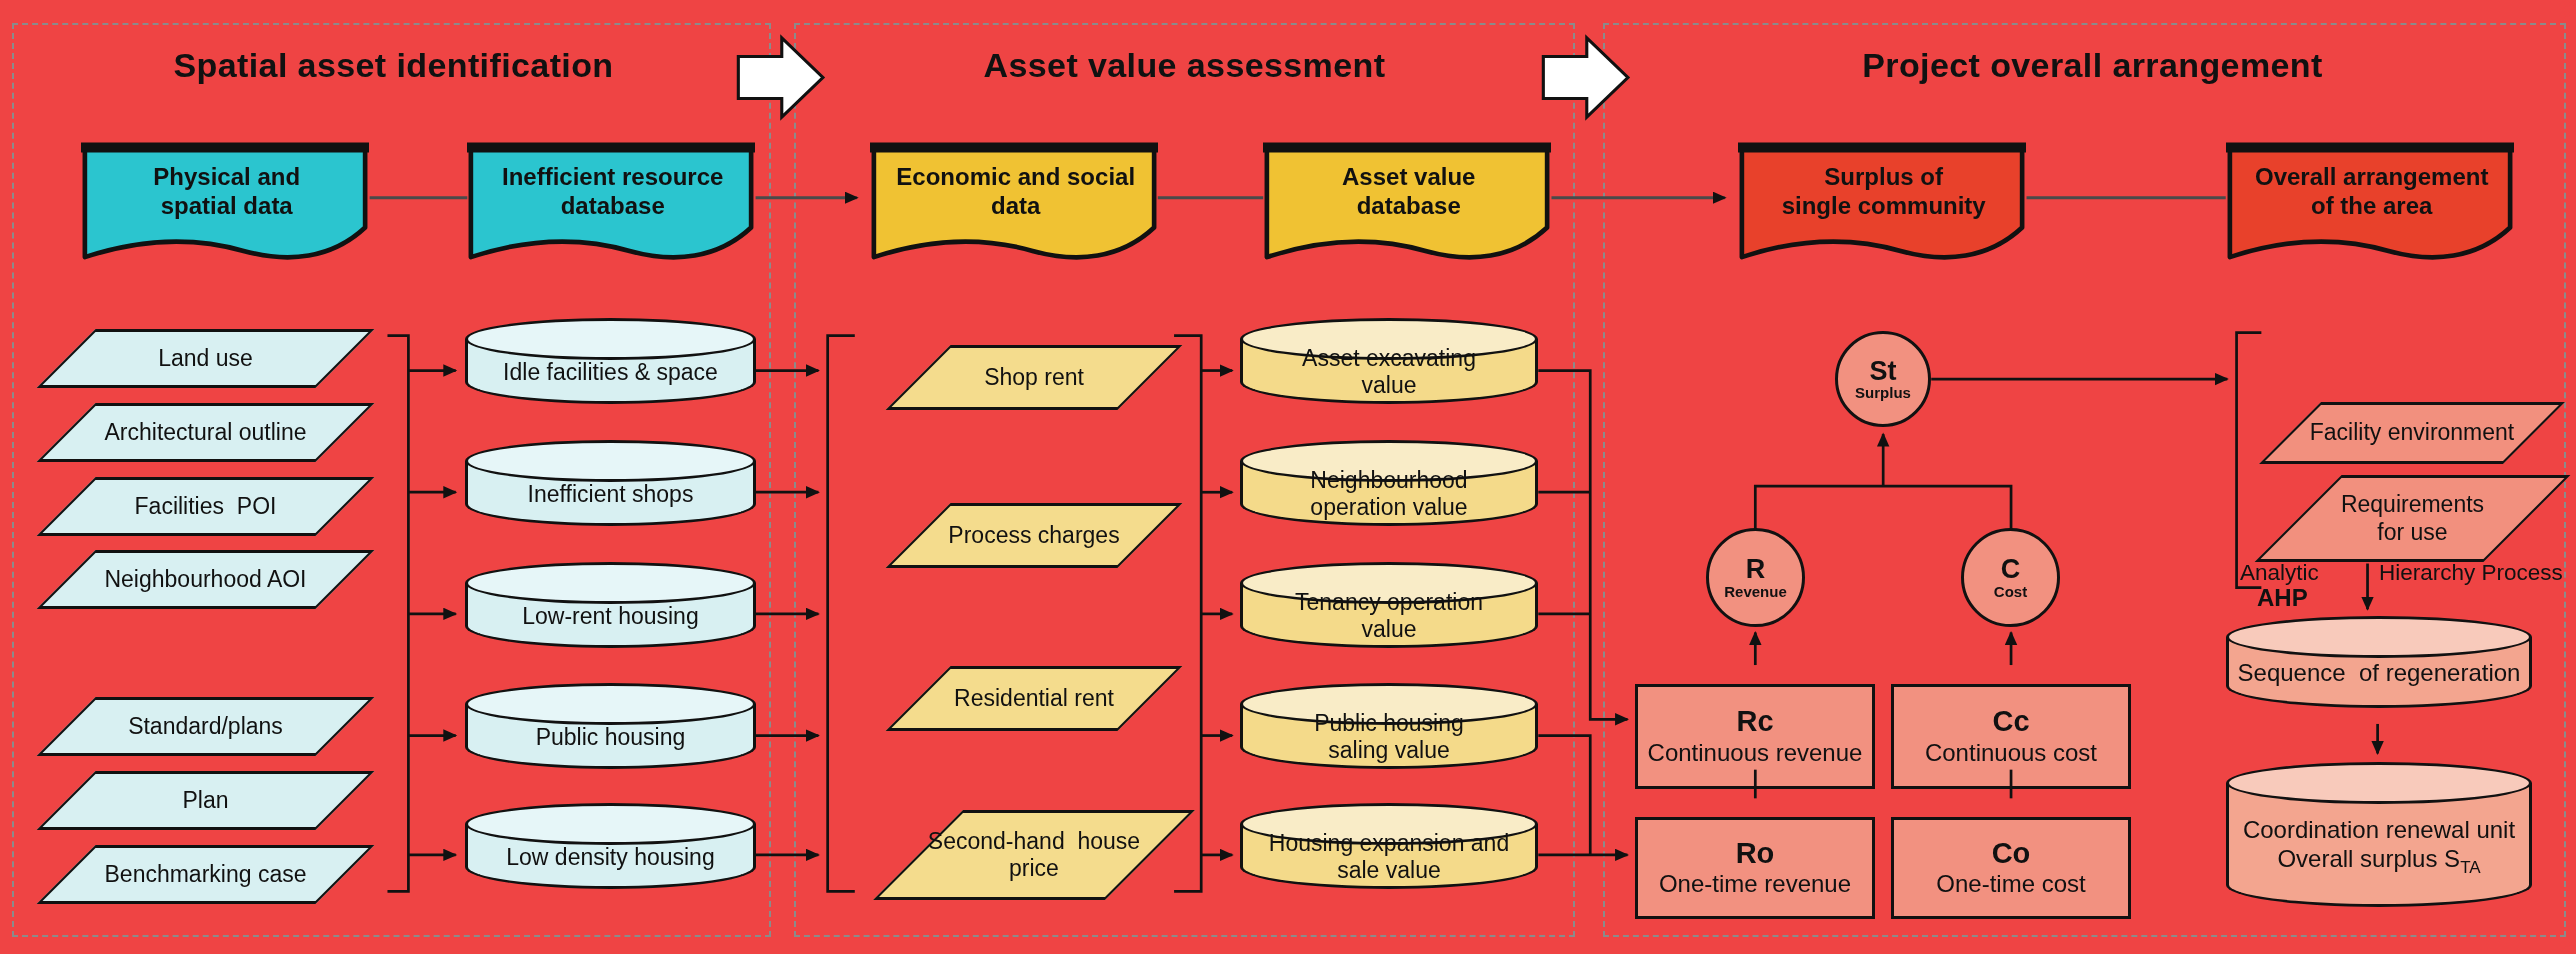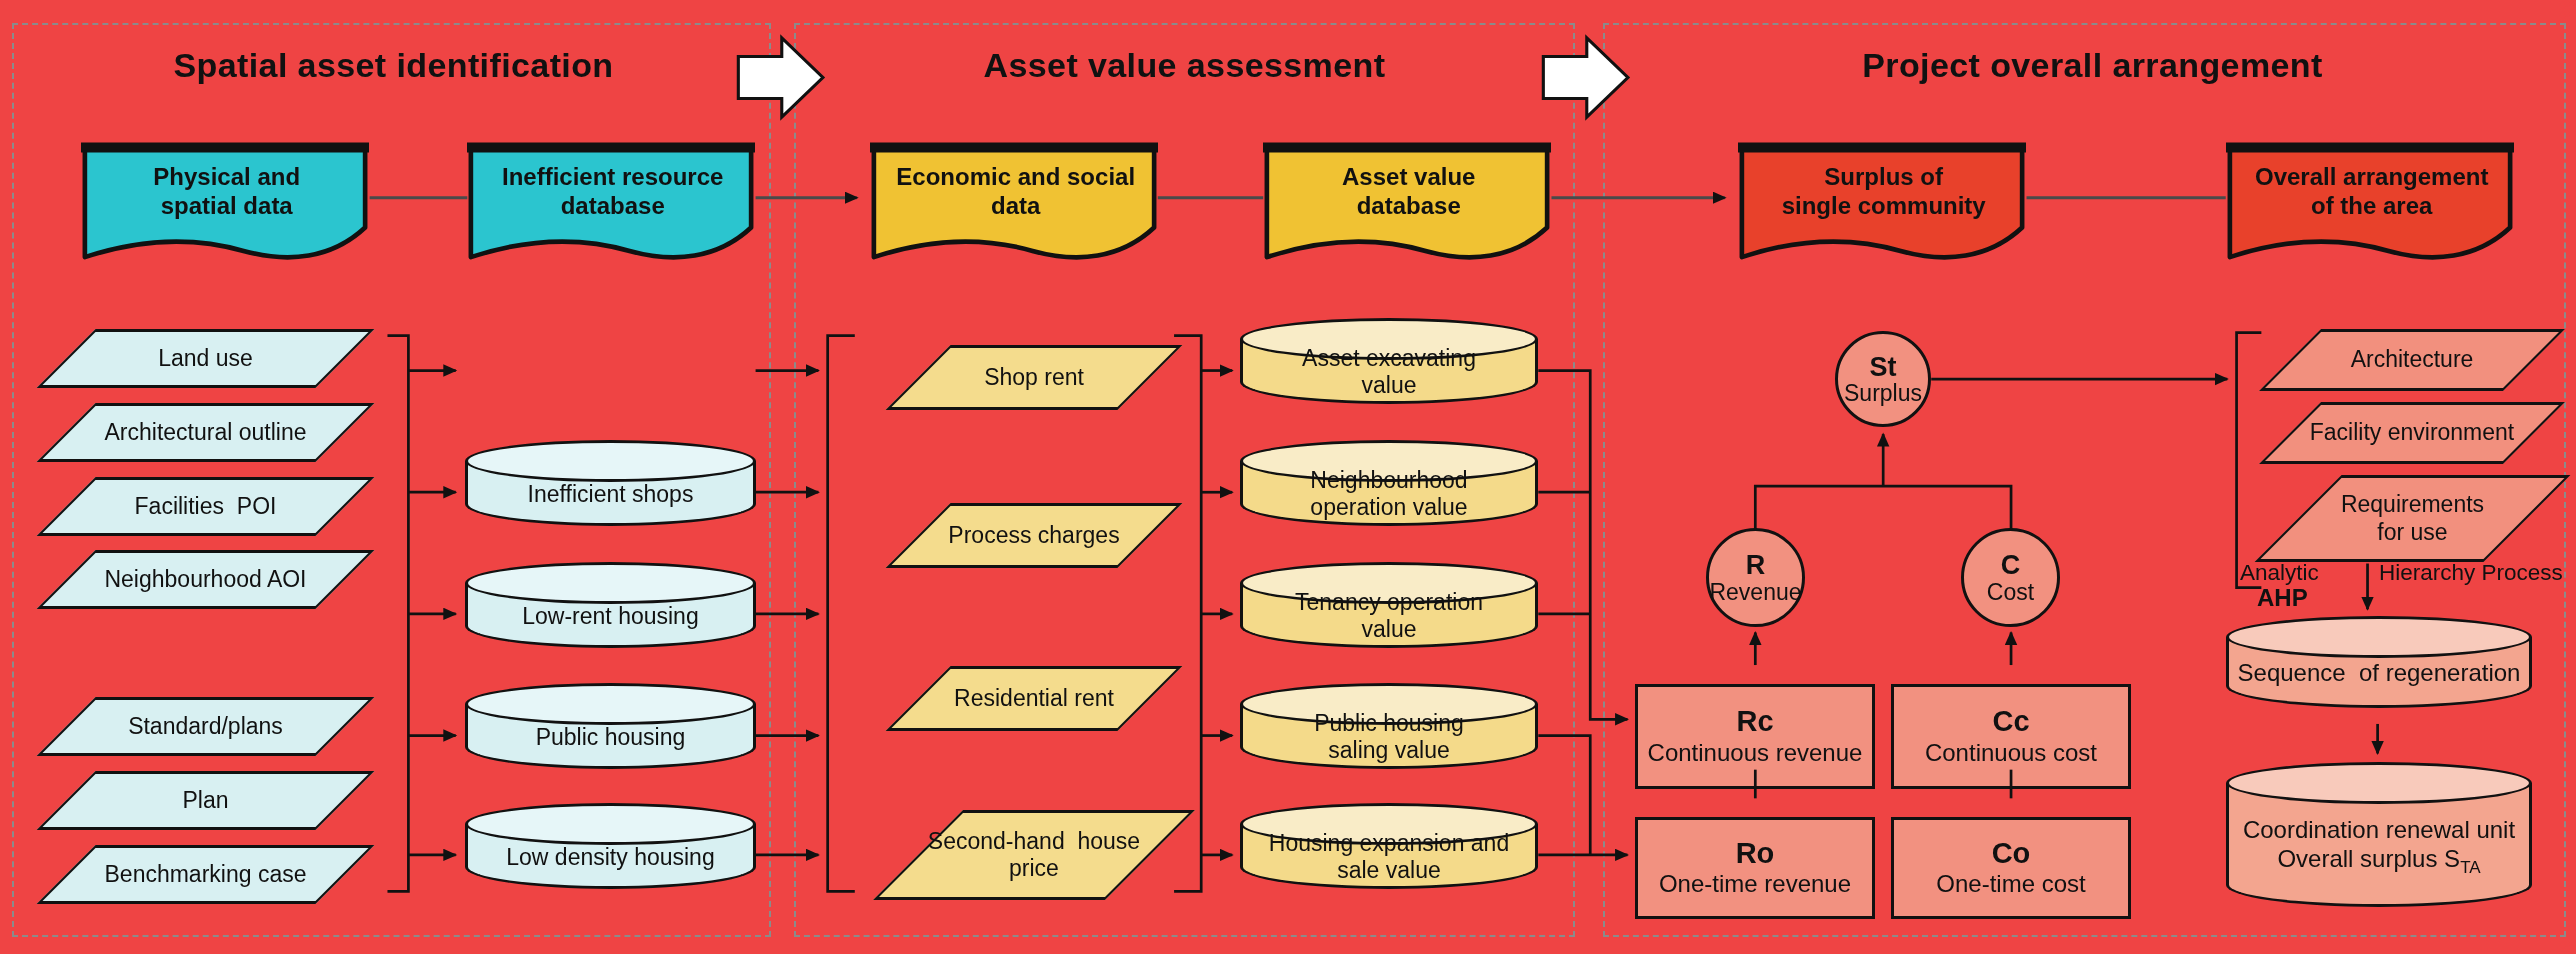--- a/index.html
+++ b/index.html
@@ -21,21 +21,21 @@
   
   .cyl .body{position:absolute;left:0;top:0;right:0;bottom:0;border:3.1px solid #111;border-top:none;border-radius:0 0 52% 52% / 0 0 23px 23px;}
   .cyl .cap{position:absolute;left:0;right:0;top:-21px;height:42px;border:3.1px solid #111;border-radius:50%;}
   .cyl .lbl{position:absolute;left:-17px;right:-17px;top:-1.5px;bottom:-3.1px;font-size:23px;z-index:2;}
   .k1 .body{background:#D8F0F2;} .k1 .cap{background:#E6F6F8;}
   .k2 .body{background:#F4DA8A;} .k2 .cap{background:#F9ECC7;}
   .k3 .body{background:#F3A58F;} .k3 .cap{background:#F8CABB;}
   
   .circle{border-radius:50%;border:3.1px solid #111;background:#F29180;display:flex;flex-direction:column;align-items:center;justify-content:center;}
   .circle .code{font-weight:bold;font-size:27px;line-height:1.05;}
-  .circle .word{font-size:23px;line-height:1.05;}
+  .circle .word{font-size:15px;line-height:1.05;font-weight:bold;}
   
   .bx{border:3.1px solid #111;background:#F29180;display:flex;flex-direction:column;align-items:center;justify-content:center;margin-top:19px;}
   .bx .code{font-weight:bold;font-size:29px;line-height:1.15;}
   .bx .word{font-size:24px;line-height:1.2;}
   .note{font-size:22.5px;}
   .note.b{font-weight:bold;font-size:24px;}
   .col{flex-direction:column;text-align:right;}
   .subsc{font-size:17px;vertical-align:sub;line-height:1;}
   svg.ov{position:absolute;left:0;top:0;pointer-events:none;}
 </style>
@@ -130,20 +130,25 @@
     </div>
   <div class="pg c1 abs" style="left:66px;top:771px;width:279px;height:59px">
       <div class="bg"></div>
       <div class="lbl">Plan</div>
     </div>
   <div class="pg c1 abs" style="left:66px;top:845px;width:279px;height:59px">
       <div class="bg"></div>
       <div class="lbl">Benchmarking case</div>
     </div>
 
+  <div class="cyl k1 abs" style="left:465px;top:339px;width:291px;height:65px">
+      <div class="body"></div>
+      <div class="cap"></div>
+      <div class="lbl">Idle facilities &amp; space</div>
+    </div>
   <div class="cyl k1 abs" style="left:465px;top:461px;width:291px;height:65px">
       <div class="body"></div>
       <div class="cap"></div>
       <div class="lbl">Inefficient shops</div>
     </div>
   <div class="cyl k1 abs" style="left:465px;top:583px;width:291px;height:65px">
       <div class="body"></div>
       <div class="cap"></div>
       <div class="lbl">Low-rent housing</div>
     </div>
@@ -230,24 +235,20 @@
   </div>
   <div class="bx abs" style="left:1635px;top:798px;width:240px;height:102px">
     <div class="code">Ro</div>
       <div class="word">One-time revenue</div>
   </div>
   <div class="bx abs" style="left:1891px;top:798px;width:240px;height:102px">
     <div class="code">Co</div>
       <div class="word">One-time cost</div>
   </div>
 
-  <div class="pg c3 abs" style="left:2290px;top:329px;width:244px;height:62px">
-      <div class="bg"></div>
-      <div class="lbl">Architecture</div>
-    </div>
   <div class="pg c3 abs" style="left:2290px;top:402px;width:244px;height:62px">
       <div class="bg"></div>
       <div class="lbl">Facility environment</div>
     </div>
   <div class="pg c3 abs" style="left:2298px;top:475px;width:229px;height:87px">
       <div class="bg"></div>
       <div class="lbl">Requirements
 for use</div>
     </div>
 

